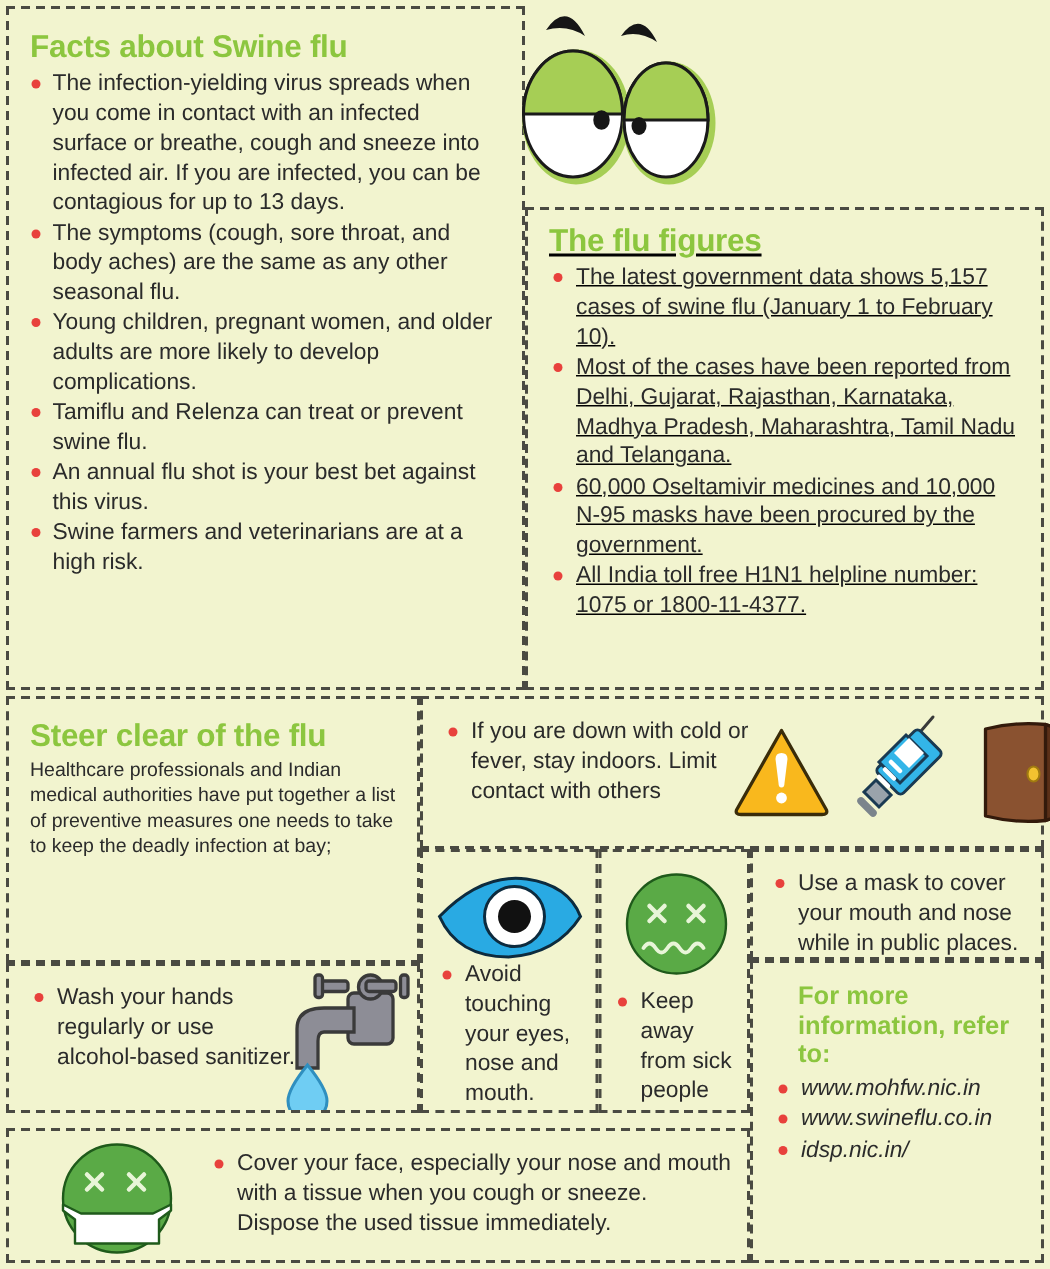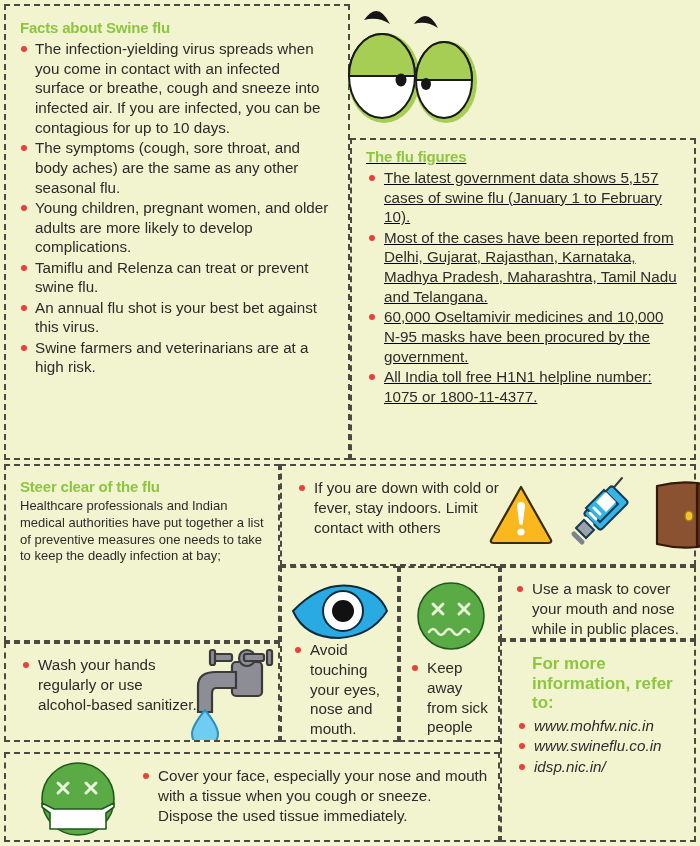--- a/index.html
+++ b/index.html
@@ -18,21 +18,21 @@
   .box{
     position:absolute;
     box-sizing:border-box;
     background:#f2f4cf;
     border:2px dashed #4a4a42;
   }
 
   h2.head{
     margin:0 0 1px 0;
     color:#8cc63f;
-    font-size:15px;
+    font-size:21px;
     font-weight:bold;
     letter-spacing:-0.2px;
     line-height:1.25;
   }
   .body-txt{
     color:#2b2b2b;
     font-size:13px;
     line-height:1.30;
   }
   ul.bl{
@@ -73,21 +73,21 @@
   .icon{position:absolute;}
 </style>
 </head>
 <body>
 
 <div class="page">
 
   <div class="box" style="left:4px;top:4px;width:346px;height:456px;padding:13px 16px 0 14px;">
     <h2 class="head">Facts about Swine flu</h2>
     <ul class="bl">
-      <li>The infection-yielding virus spreads when you come in contact with an infected surface or breathe, cough and sneeze into infected air. If you are infected, you can be contagious for up to 10 days.</li>
+      <li>The infection-yielding virus spreads when you come in contact with an infected surface or breathe, cough and sneeze into infected air. If you are infected, you can be contagious for up to 13 days.</li>
       <li>The symptoms (cough, sore throat, and body aches) are the same as any other seasonal flu.</li>
       <li>Young children, pregnant women, and older adults are more likely to develop complications.</li>
       <li>Tamiflu and Relenza can treat or prevent swine flu.</li>
       <li>An annual flu shot is your best bet against this virus.</li>
       <li>Swine farmers and veterinarians are at a high risk.</li>
     </ul>
   </div>
 
   <div class="icon" style="left:328px;top:0px;width:160px;height:140px;">
     <svg width="160" height="140" viewBox="0 0 160 140" xmlns="http://www.w3.org/2000/svg">

